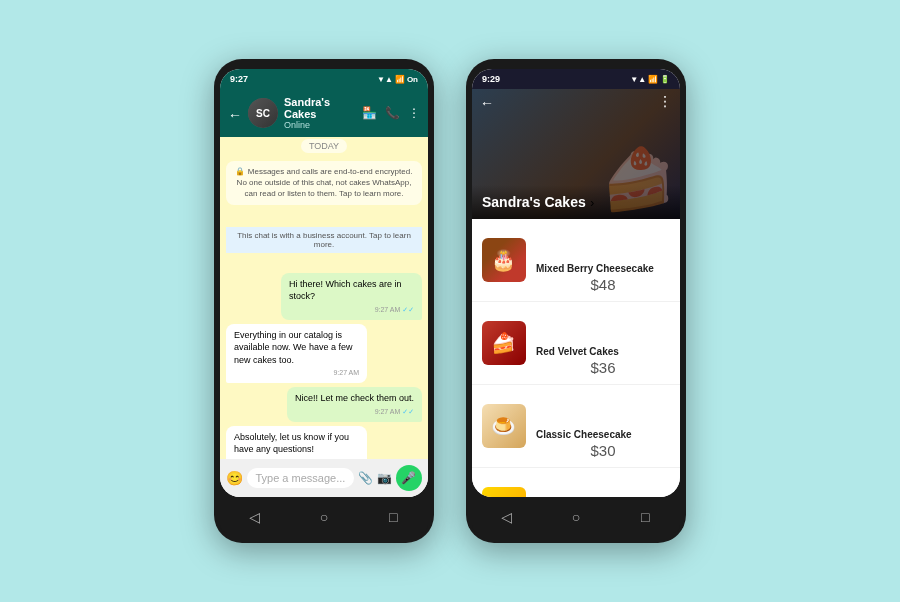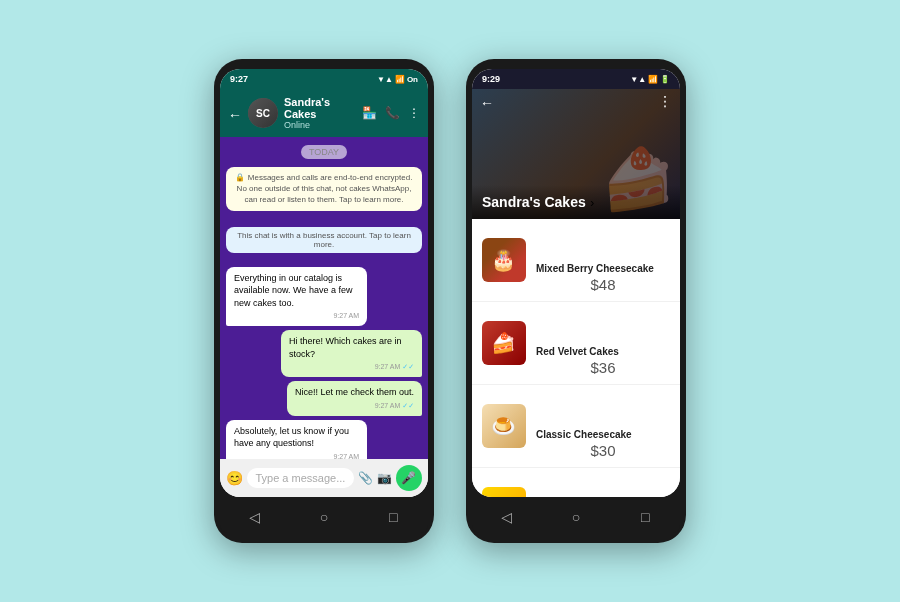--- a/index.html
+++ b/index.html
@@ -86,23 +86,23 @@
       color: #fff; font-size: 10px; font-weight: bold;
       overflow: hidden; flex-shrink: 0;
     }
     .wa-info { flex: 1; }
     .wa-name { color: #fff; font-size: 11px; font-weight: 600; }
     .wa-status { color: #b2dfdb; font-size: 9px; }
     .wa-actions { display: flex; gap: 8px; color: #fff; font-size: 12px; }
 
     .wa-chat-bg {
       flex: 1;
-      background: #4c1d95;
+      background: #fef9c3;
       overflow-y: auto;
-      padding: 6px 6px;
+      padding: 0 6px;
       display: flex;
       flex-direction: column;
       gap: 4px;
     }
 
     .day-label {
       text-align: center;
       font-size: 9px;
       color: #888;
       background: rgba(255,255,255,0.6);
@@ -116,26 +116,26 @@
       border-radius: 8px;
       padding: 5px 8px;
       font-size: 8px;
       color: #555;
       text-align: center;
       line-height: 1.4;
       margin: 2px 0;
     }
     .business-notice {
       background: #e3f2fd;
-      border-radius: 8px;
+      border-radius: 0;
       padding: 4px 8px;
       font-size: 8px;
       color: #555;
       text-align: center;
-      margin: 10px 0;
+      margin: 16px 0;
     }
 
     .bubble {
       max-width: 72%;
       padding: 5px 8px;
       border-radius: 8px;
       font-size: 9px;
       line-height: 1.4;
       position: relative;
     }
@@ -317,32 +317,32 @@
         <span>⋮</span>
       </div>
     </div>
 
     <div class="wa-chat-bg">
       <div class="day-label">TODAY</div>
 
       <div class="encrypted-notice">🔒 Messages and calls are end-to-end encrypted. No one outside of this chat, not cakes WhatsApp, can read or listen to them. Tap to learn more.</div>
       <div class="business-notice">This chat is with a business account. Tap to learn more.</div>
 
-      <div class="bubble bubble-in">
-        <span>Everything in our catalog is available now. We have a few new cakes too.</span>
-        <div class="time-stamp">
-          <span>9:27 AM</span>
-        </div>
-      </div>
-
       <div class="bubble bubble-out">
         <span>Hi there! Which cakes are in stock?</span>
         <div class="time-stamp">
           <span>9:27 AM</span>
           <span class="ticks">✓✓</span>
+        </div>
+      </div>
+
+      <div class="bubble bubble-in">
+        <span>Everything in our catalog is available now. We have a few new cakes too.</span>
+        <div class="time-stamp">
+          <span>9:27 AM</span>
         </div>
       </div>
 
       <div class="bubble bubble-out">
         <span>Nice!! Let me check them out.</span>
         <div class="time-stamp">
           <span>9:27 AM</span>
           <span class="ticks">✓✓</span>
         </div>
       </div>

